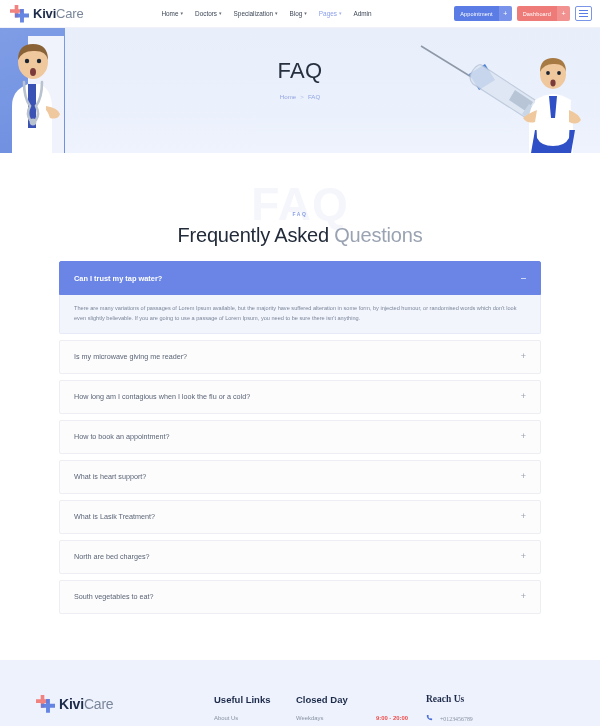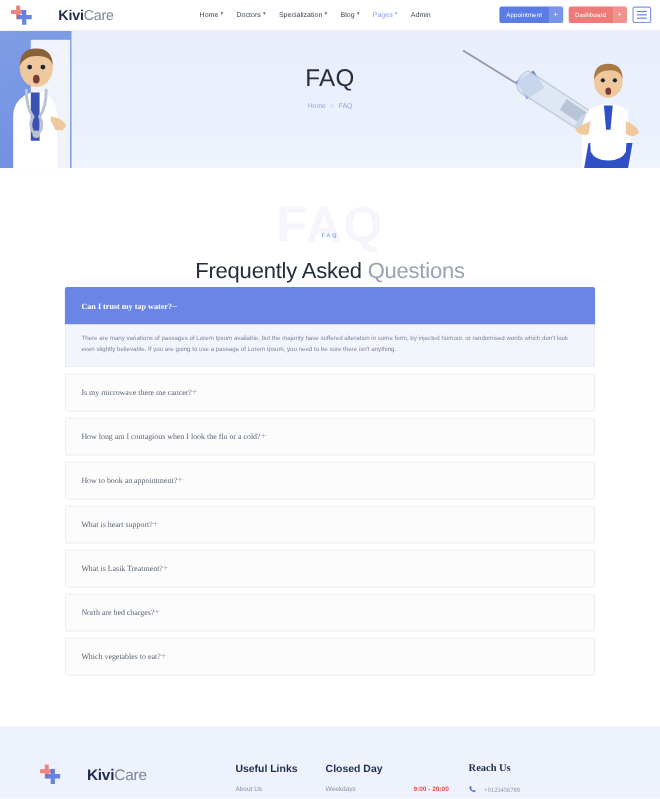--- a/index.html
+++ b/index.html
@@ -28,21 +28,21 @@
     background: #f0837f;
     clip-path: polygon(36% 0,64% 0,64% 36%,100% 36%,100% 64%,64% 64%,64% 100%,36% 100%,36% 64%,0 64%,0 36%,36% 36%);
   }
   .logo-mark .cross-blue {
     position: absolute; left: 5px; top: 5px; width: 14px; height: 14px;
     background: #5a7ce0;
     clip-path: polygon(36% 0,64% 0,64% 36%,100% 36%,100% 64%,64% 64%,64% 100%,36% 100%,36% 64%,0 64%,0 36%,36% 36%);
     opacity: .92;
   }
   .logo-text { font-size: 13px; font-weight: 700; letter-spacing: -.2px; }
-  .logo-text .kivi { color: #1d2b4a; margin-left: 20px; }
+  .logo-text .kivi { color: #1d2b4a; }
   .logo-text .care { color: #7a8699; font-weight: 400; }
 
   .nav { display: flex; align-items: center; gap: 12px; margin-left: 78px; }
   .nav-item {
     font-size: 6.4px; color: #3d4757; white-space: nowrap;
     display: flex; align-items: center; gap: 2px; cursor: pointer;
   }
   .nav-item.active { color: #8aa0ea; }
   .caret { font-size: 5px; line-height: 1; opacity: .8; }
 
@@ -101,32 +101,32 @@
   .faq-watermark {
     position: absolute; left: 0; right: 0; top: -4px;
     font-size: 46px; font-weight: 700; color: #f4f6fb; letter-spacing: 1px;
     line-height: 1; user-select: none;
   }
   .faq-eyebrow {
     position: relative; font-size: 5px; color: #8aa0ea; letter-spacing: 1.6px;
     font-weight: 700; padding-top: 26px;
   }
   .faq-title {
-    position: relative; margin-top: 19px; font-size: 20px; letter-spacing: -.2px;
+    position: relative; margin-top: 7px; font-size: 20px; letter-spacing: -.2px;
   }
   .faq-title .strong { color: #222b3a; font-weight: 400; }
   .faq-title .light { color: #9aa3b2; font-weight: 400; }
 
   .faq-list { width: 482px; margin: 14px auto 0; }
   .faq-item { margin-bottom: 6px; }
 
   .faq-q {
-    display: flex; align-items: center; justify-content: flex-start;
+    display: flex; align-items: center; justify-content: space-between;
     padding: 16px 14px; height: 25px; cursor: pointer;
-    background: #fcfcfd; border: 1px solid #eceef3; border-radius: 2px; font-family: Liberation Serif, serif;
+    background: #fcfcfd; border: 1px solid #eceef3; border-radius: 2px;
   }
   .faq-q .q-text { font-size: 7.2px; color: #5a6475; }
   .faq-q .q-icon { font-size: 9px; color: #9aa3b2; line-height: 1; }
 
   .faq-item.open .faq-q {
     background: #6a85e6; border-color: #6a85e6; border-radius: 2px 2px 0 0;
   }
   .faq-item.open .faq-q .q-text { color: #ffffff; font-weight: 700; font-size: 7.4px; }
   .faq-item.open .faq-q .q-icon { color: #ffffff; font-weight: 400; }
 
@@ -301,21 +301,21 @@
         <span class="q-text">Can I trust my tap water?</span>
         <span class="q-icon">–</span>
       </div>
       <div class="faq-a">
         <p>There are many variations of passages of Lorem Ipsum available, but the majority have suffered alteration in some form, by injected humour, or randomised words which don't look even slightly believable. If you are going to use a passage of Lorem Ipsum, you need to be sure there isn't anything.</p>
       </div>
     </div>
 
     <div class="faq-item">
       <div class="faq-q">
-        <span class="q-text">Is my microwave there me cancer?</span>
+        <span class="q-text">Is my microwave giving me reader?</span>
         <span class="q-icon">+</span>
       </div>
     </div>
 
     <div class="faq-item">
       <div class="faq-q">
         <span class="q-text">How long am I contagious when I look the flu or a cold?</span>
         <span class="q-icon">+</span>
       </div>
     </div>
@@ -343,21 +343,21 @@
 
     <div class="faq-item">
       <div class="faq-q">
         <span class="q-text">North are bed charges?</span>
         <span class="q-icon">+</span>
       </div>
     </div>
 
     <div class="faq-item">
       <div class="faq-q">
-        <span class="q-text">Which vegetables to eat?</span>
+        <span class="q-text">South vegetables to eat?</span>
         <span class="q-icon">+</span>
       </div>
     </div>
 
   </div>
 </div>
 
 <div class="footer">
 
   <div class="f-col-newsletter">

